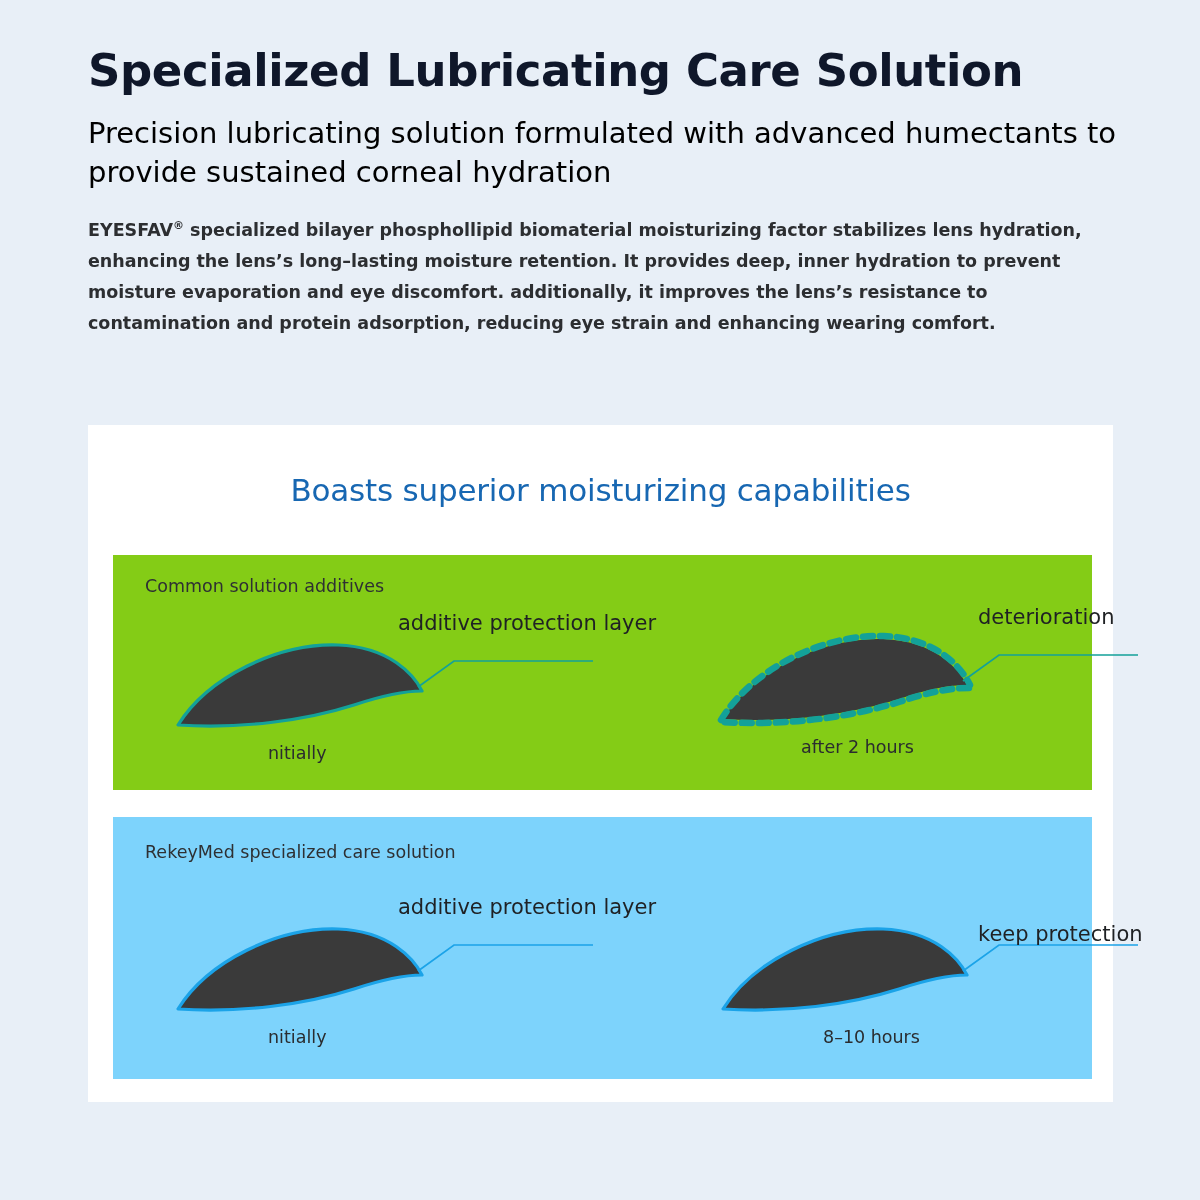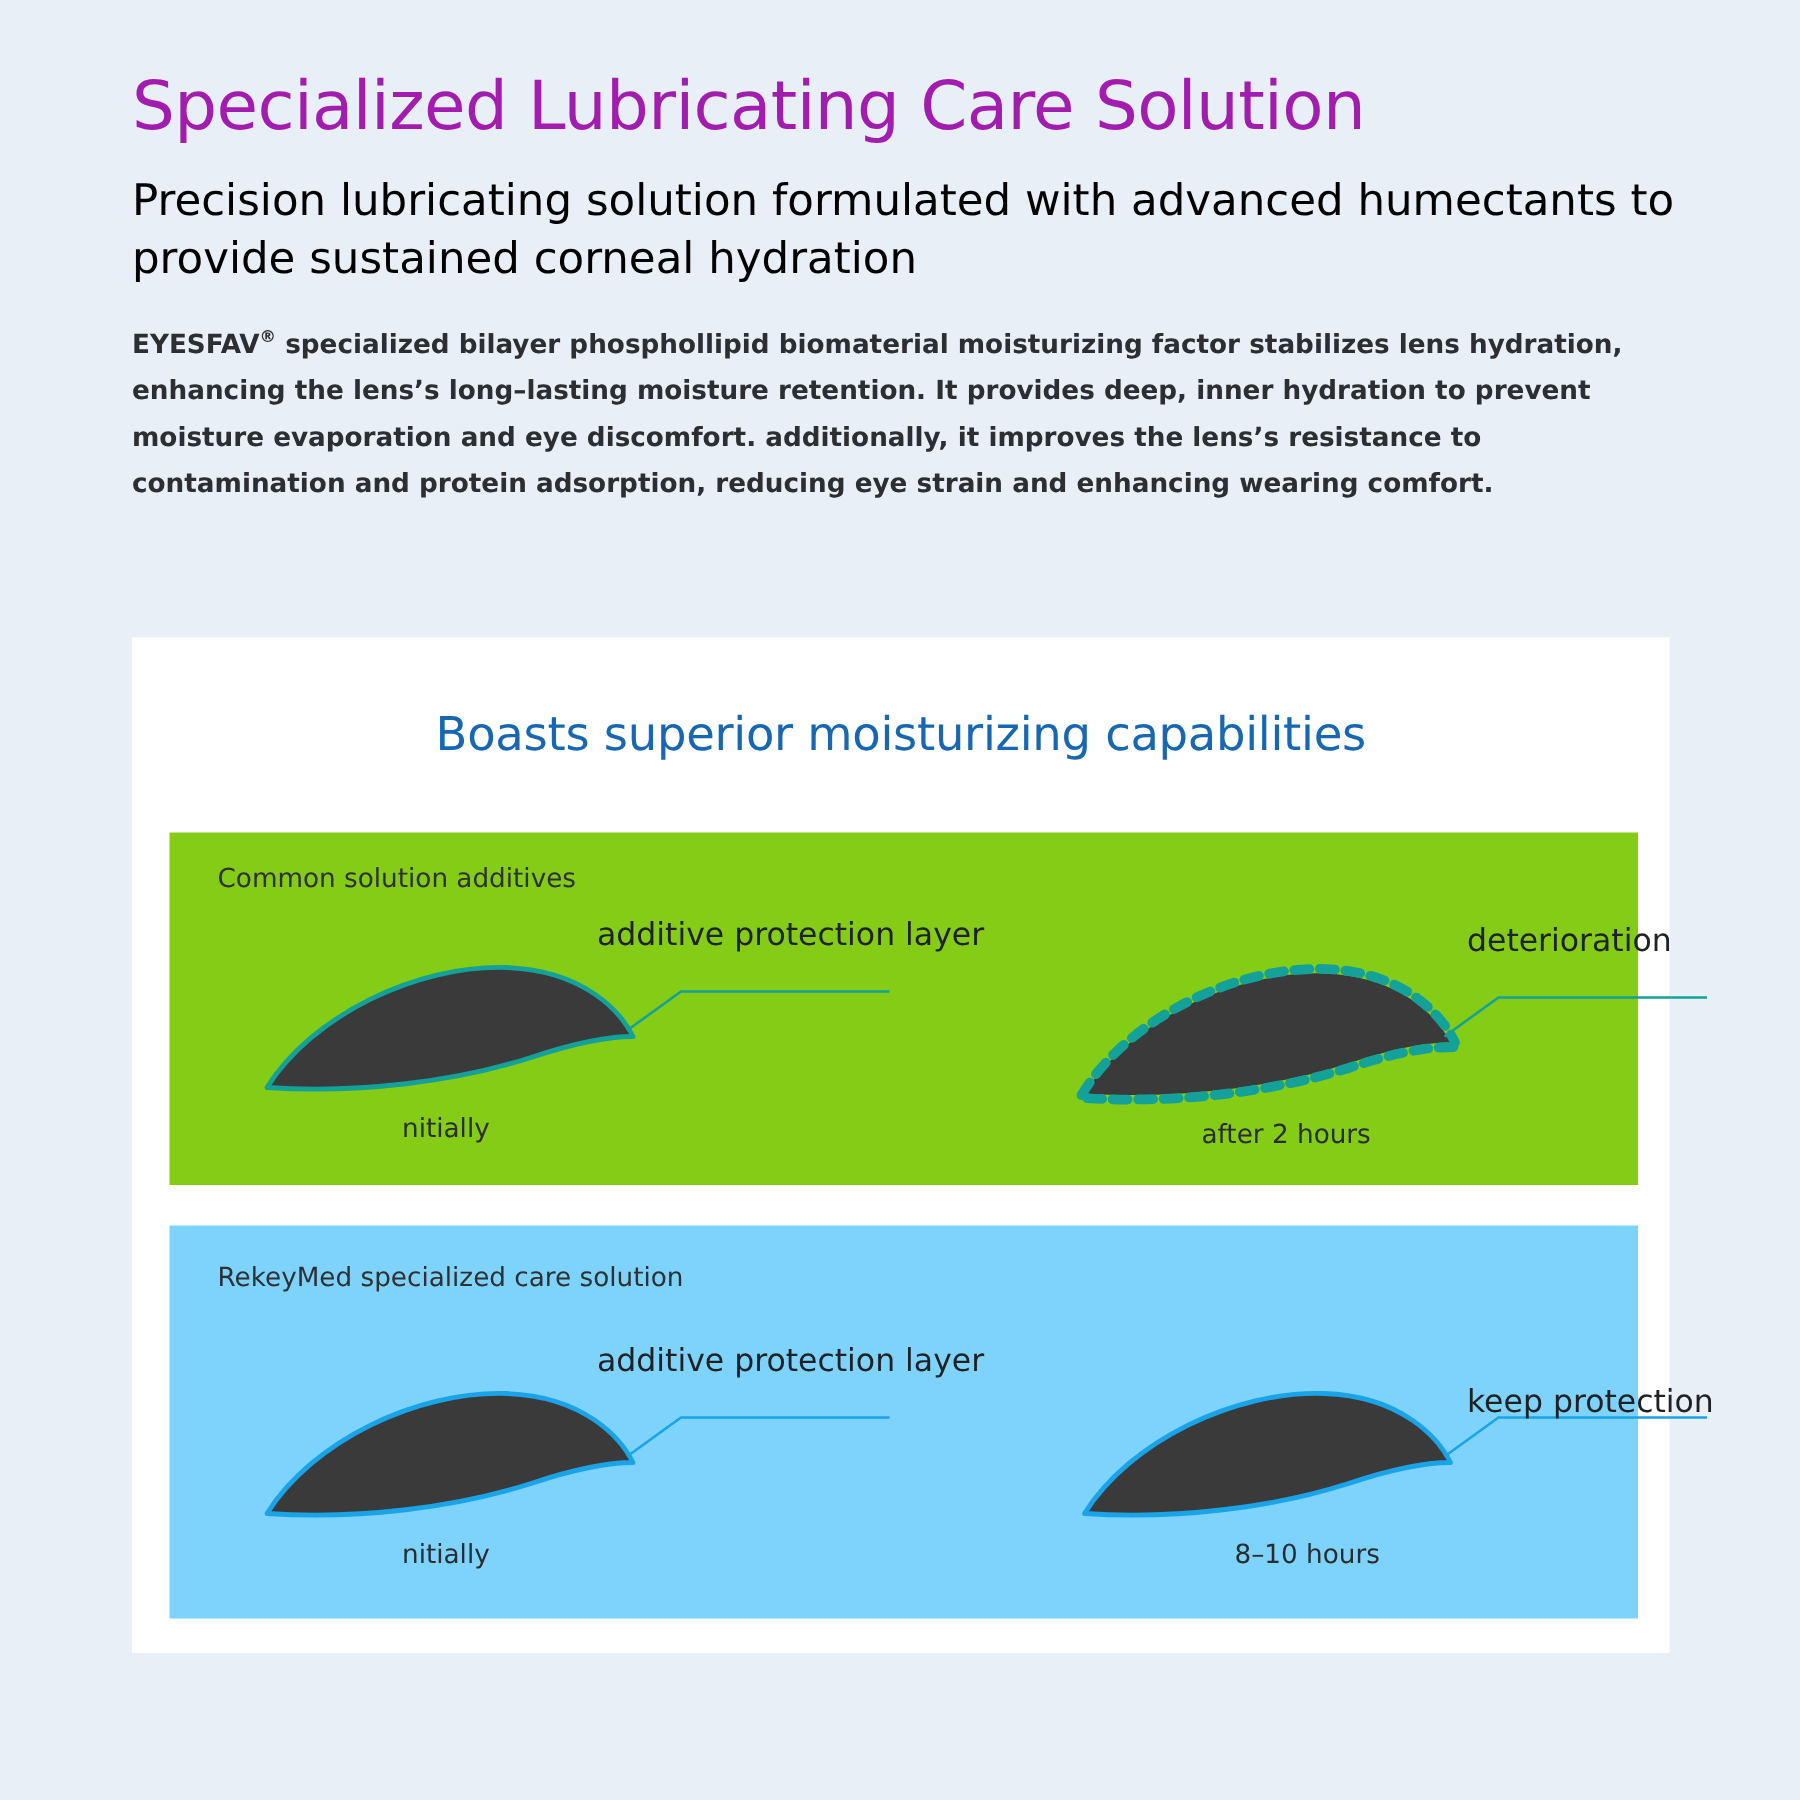--- a/index.html
+++ b/index.html
@@ -25,23 +25,23 @@
   .header {
     position: absolute;
     left: 88px;
     top: 46px;
     width: 1060px;
   }
   .main-title {
     margin: 0;
     font-family: "DejaVu Sans", sans-serif;
     font-size: 45px;
-    font-weight: normal;
+    font-weight: bold;
     letter-spacing: -0.4px;
-    color: #a21caf;
+    color: #0f172a;
     line-height: 1.12;
   }
   .subtitle {
     margin: 18px 0 0 0;
     font-family: "DejaVu Sans", sans-serif;
     font-size: 29px;
     font-weight: 400;
     color: #000000;
     line-height: 1.32;
     max-width: 1058px;
@@ -114,21 +114,21 @@
     top: 25px;
   }
 
   
   .figure {
     position: absolute;
     width: 440px;
     height: 150px;
   }
   .fig-tl { left: 55px;  top: 70px; }
-  .fig-tr { left: 600px; top: 74px; text-align: center; }
+  .fig-tr { left: 600px; top: 64px; text-align: center; }
   .fig-bl { left: 55px;  top: 92px; }
   .fig-br { left: 600px; top: 92px; }
 
   .figure svg {
     display: block;
     width: 440px;
     height: 150px;
     overflow: visible;
   }
 

